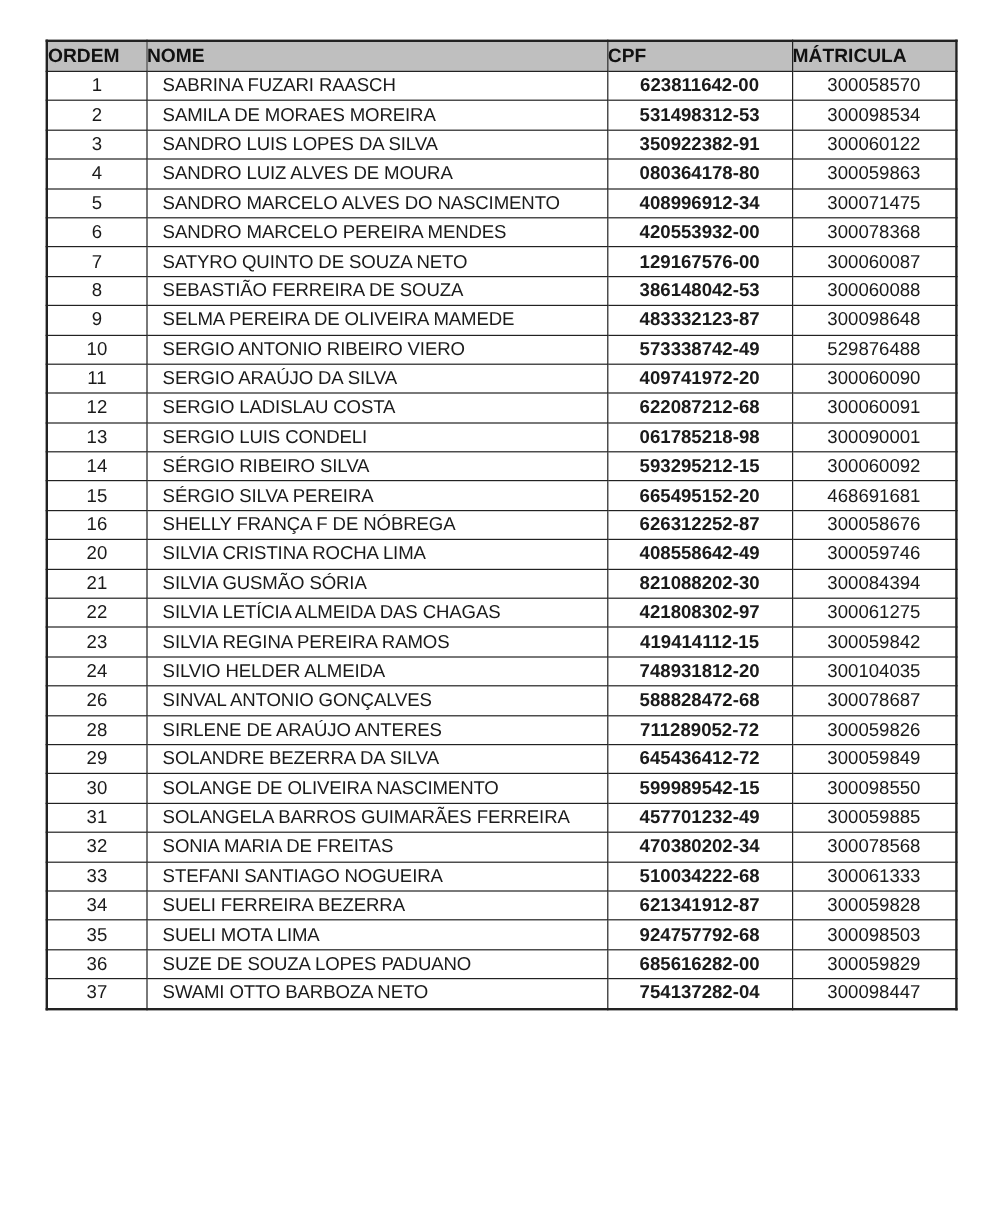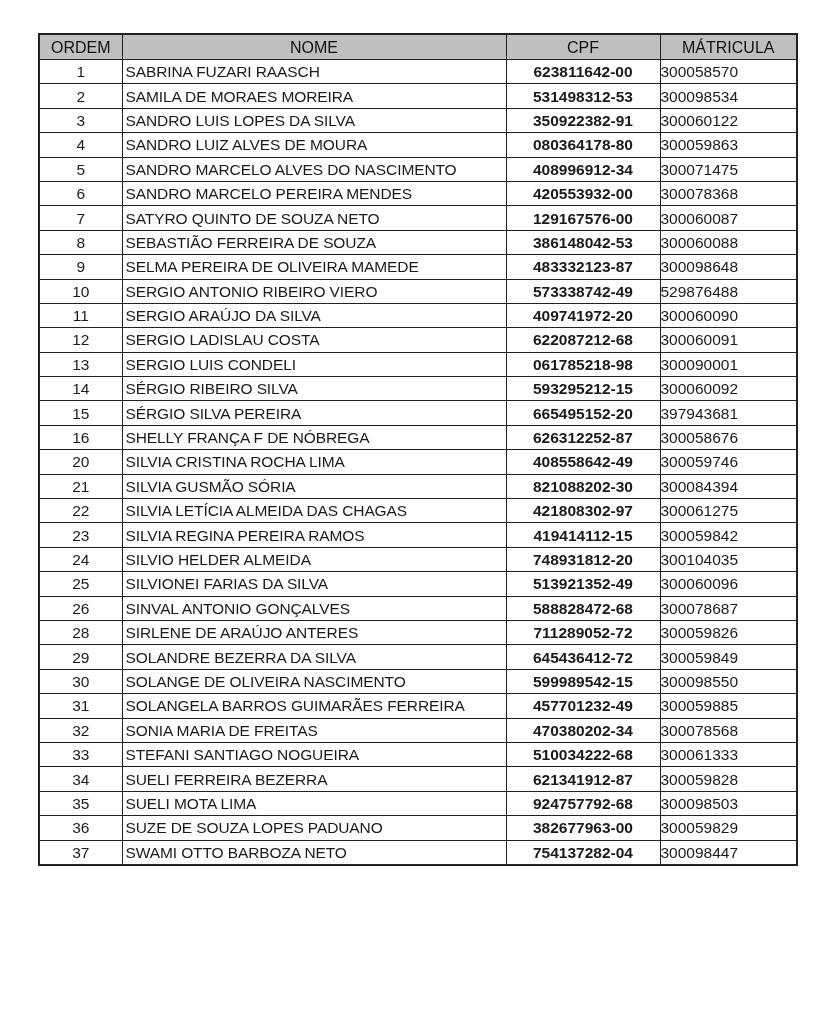--- a/index.html
+++ b/index.html
@@ -32,31 +32,31 @@
       border: 1.5px solid #222;
       height: 23.4px;
       padding: 0;
       font-size: 15.5px;
       line-height: 23px;
       white-space: nowrap;
       overflow: hidden;
     }
     #list-table th {
       background: #bfbfbf;
-      font-weight: normal;
-      text-align: center;
+      font-weight: bold;
+      text-align: left;
       height: 24px;
       font-size: 16px;
       color: #111;
       margin-left: 31px;
     }
     #list-table td.ordem { text-align: center; }
-    #list-table td.nome { text-align: left; padding-left: 3px; letter-spacing: -0.1px; }
+    #list-table td.nome { text-align: left; padding-left: 13px; letter-spacing: -0.1px; }
     #list-table td.cpf { text-align: center; font-weight: bold; }
-    #list-table td.mat { text-align: left; }
+    #list-table td.mat { text-align: center; }
   </style>
 </head>
 <body>
 
 <table id="list-table">
   <colgroup>
     <col class="c-ordem">
     <col class="c-nome">
     <col class="c-cpf">
     <col class="c-mat">
@@ -151,21 +151,21 @@
       <tr>
         <td class="ordem">14</td>
         <td class="nome">SÉRGIO RIBEIRO SILVA</td>
         <td class="cpf">593295212-15</td>
         <td class="mat">300060092</td>
       </tr>
       <tr>
         <td class="ordem">15</td>
         <td class="nome">SÉRGIO SILVA PEREIRA</td>
         <td class="cpf">665495152-20</td>
-        <td class="mat">397943681</td>
+        <td class="mat">468691681</td>
       </tr>
       <tr>
         <td class="ordem">16</td>
         <td class="nome">SHELLY FRANÇA F DE NÓBREGA</td>
         <td class="cpf">626312252-87</td>
         <td class="mat">300058676</td>
       </tr>
       <tr>
         <td class="ordem">20</td>
         <td class="nome">SILVIA CRISTINA ROCHA LIMA</td>
@@ -190,26 +190,20 @@
         <td class="cpf">419414112-15</td>
         <td class="mat">300059842</td>
       </tr>
       <tr>
         <td class="ordem">24</td>
         <td class="nome">SILVIO HELDER ALMEIDA</td>
         <td class="cpf">748931812-20</td>
         <td class="mat">300104035</td>
       </tr>
       <tr>
-        <td class="ordem">25</td>
-        <td class="nome">SILVIONEI FARIAS DA SILVA</td>
-        <td class="cpf">513921352-49</td>
-        <td class="mat">300060096</td>
-      </tr>
-      <tr>
         <td class="ordem">26</td>
         <td class="nome">SINVAL ANTONIO GONÇALVES</td>
         <td class="cpf">588828472-68</td>
         <td class="mat">300078687</td>
       </tr>
       <tr>
         <td class="ordem">28</td>
         <td class="nome">SIRLENE DE ARAÚJO ANTERES</td>
         <td class="cpf">711289052-72</td>
         <td class="mat">300059826</td>
@@ -252,21 +246,21 @@
       </tr>
       <tr>
         <td class="ordem">35</td>
         <td class="nome">SUELI MOTA LIMA</td>
         <td class="cpf">924757792-68</td>
         <td class="mat">300098503</td>
       </tr>
       <tr>
         <td class="ordem">36</td>
         <td class="nome">SUZE DE SOUZA LOPES PADUANO</td>
-        <td class="cpf">382677963-00</td>
+        <td class="cpf">685616282-00</td>
         <td class="mat">300059829</td>
       </tr>
       <tr>
         <td class="ordem">37</td>
         <td class="nome">SWAMI OTTO BARBOZA NETO</td>
         <td class="cpf">754137282-04</td>
         <td class="mat">300098447</td>
       </tr>
     </tbody>
 </table>

